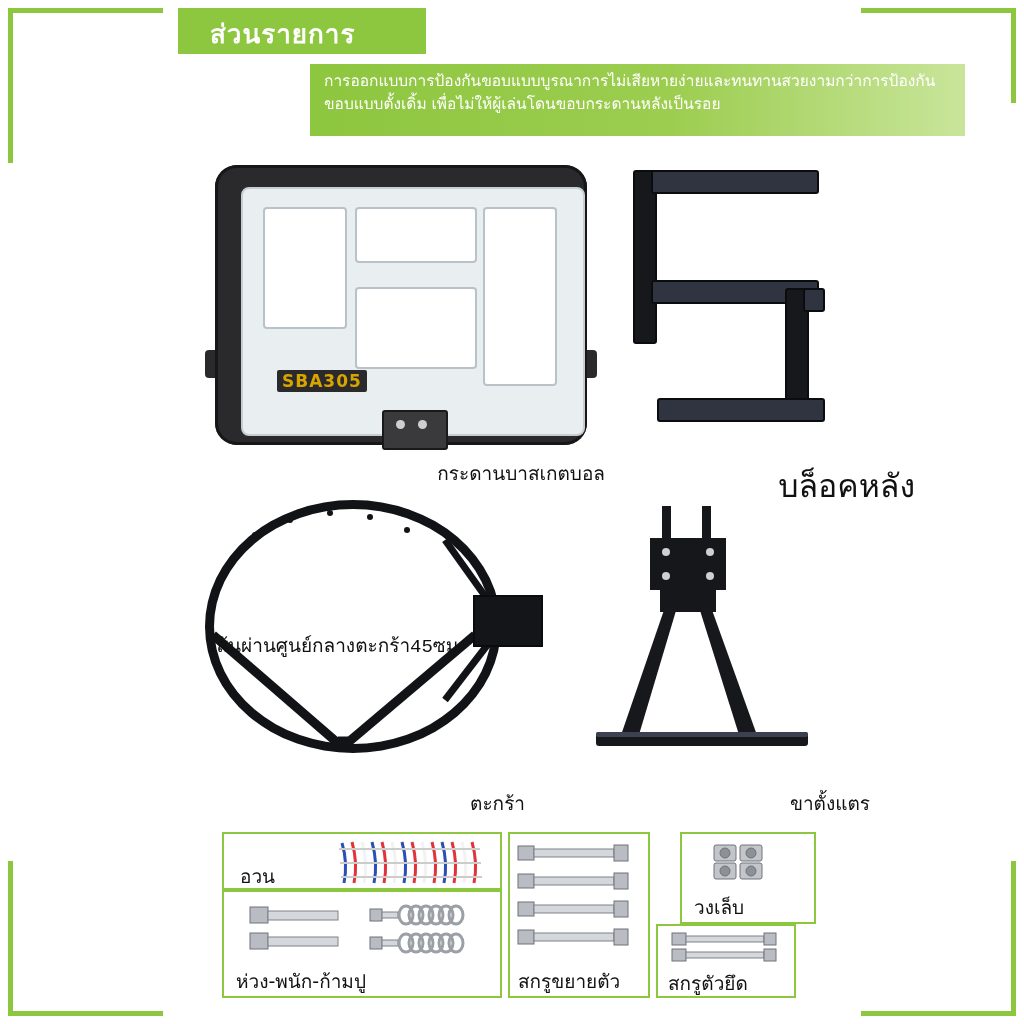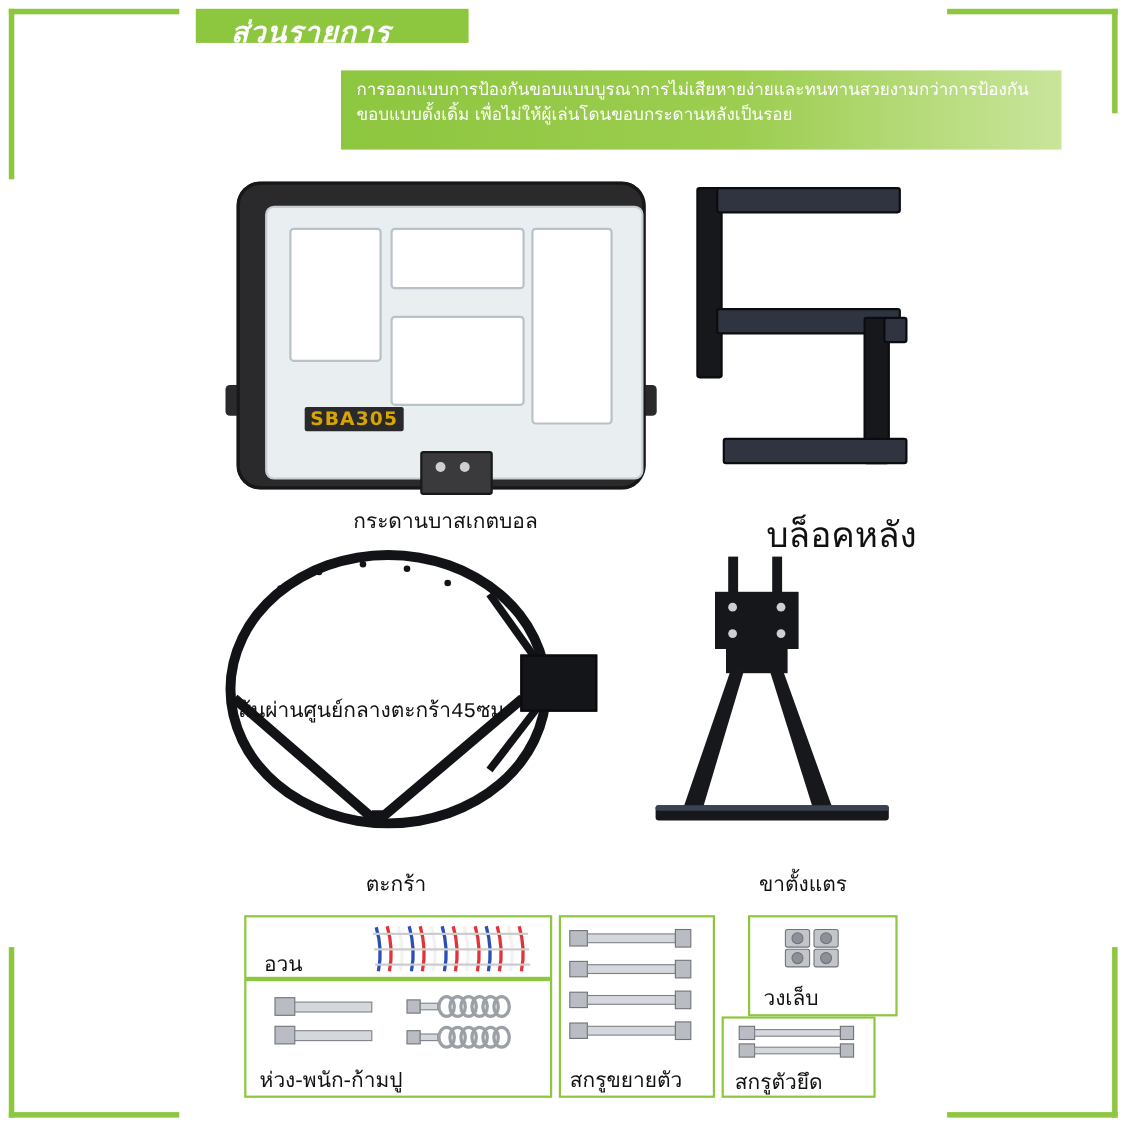--- a/index.html
+++ b/index.html
@@ -16,23 +16,23 @@
   }
   
   .corner{position:absolute;border:0 solid #8dc63f;}
   .corner-tl{left:8px;top:8px;width:150px;height:150px;border-left:5px solid #8dc63f;border-top:5px solid #8dc63f;}
   .corner-tr{right:8px;top:8px;width:150px;height:90px;border-right:5px solid #8dc63f;border-top:5px solid #8dc63f;}
   .corner-bl{left:8px;bottom:8px;width:150px;height:150px;border-left:5px solid #8dc63f;border-bottom:5px solid #8dc63f;}
   .corner-br{right:8px;bottom:8px;width:150px;height:150px;border-right:5px solid #8dc63f;border-bottom:5px solid #8dc63f;}
 
   
   .title-bar{
-    position:absolute;left:178px;top:8px;width:248px;height:31px;
+    position:absolute;left:178px;top:8px;width:248px;height:46px;
     background:#8dc63f;
-    display:flex;align-items:flex-start;font-style:italic;
+    display:flex;align-items:flex-end;
   }
   .title-bar .title-text{
     color:#ffffff;font-size:26px;font-weight:bold;
     padding-left:32px;letter-spacing:1px;
     font-family:"DejaVu Sans","Liberation Sans",sans-serif;
   }
   .desc-box{
     position:absolute;left:310px;top:64px;width:655px;height:72px;
     background:linear-gradient(90deg,#8dc63f 0%,#9ccd4f 55%,#c9e59b 100%);
     color:#ffffff;
@@ -92,21 +92,21 @@
     background:#141519;border:2px solid #0a0b0d;
   }
 
   
   .leg-wrap{position:absolute;left:590px;top:500px;width:280px;height:300px;}
 
   
   .acc{position:absolute;border:2px solid #8dc63f;box-sizing:border-box;background:#ffffff;}
   .acc-label{position:absolute;font-size:19px;color:#111;font-family:"DejaVu Sans","Liberation Sans",sans-serif;}
 
-  .cap{position:absolute;font-size:19px;color:#111;text-align:center;}
+  .cap{position:absolute;font-size:19px;color:#111;text-align:right;}
   .cap-lg{font-size:32px;}
 </style>
 </head>
 <body>
 
 <div class="page">
 
   <div class="corner corner-tl"></div>
   <div class="corner corner-tr"></div>
   <div class="corner corner-bl"></div>

